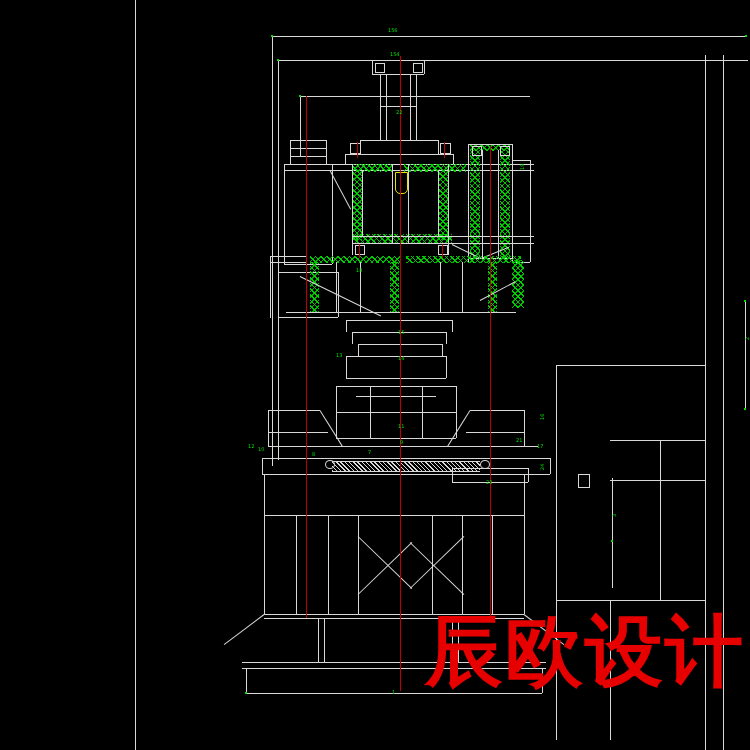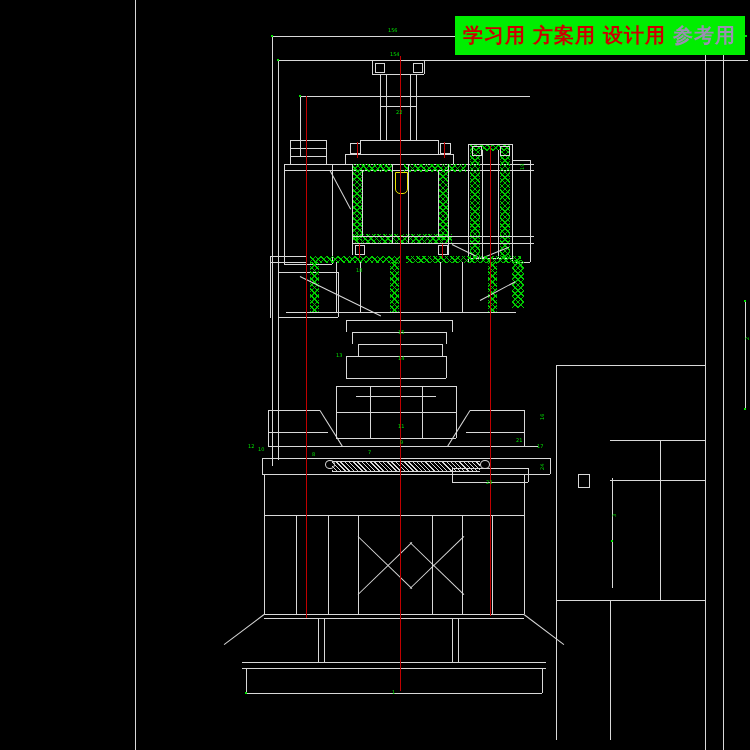--- a/index.html
+++ b/index.html
@@ -290,21 +290,16 @@
       <div class="dim" style="left: 486px; top: 480px;">23</div>
       <div class="dim" style="left: 392px; top: 690px;">1</div>
       <div class="dim dimv" style="left: 520px; top: 170px;">19</div>
       <div class="dim dimv" style="left: 518px; top: 268px;">20</div>
       <div class="dim dimv" style="left: 540px; top: 420px;">16</div>
       <div class="dim dimv" style="left: 540px; top: 470px;">24</div>
       <div class="dim dimv" style="left: 745px; top: 340px;">2</div>
       <div class="dim dimv" style="left: 612px; top: 517px;">3</div>
     </div>
 
-  <div id="banner">
-    <span class="bred">学习用</span>
-    <span class="bred">方案用</span>
-    <span class="bred">设计用</span>
-    <span class="bgry">参考用</span>
-  </div>
-
+
+  <div id="wm">辰欧设计</div>
 
 </div>
 
 </body></html>

